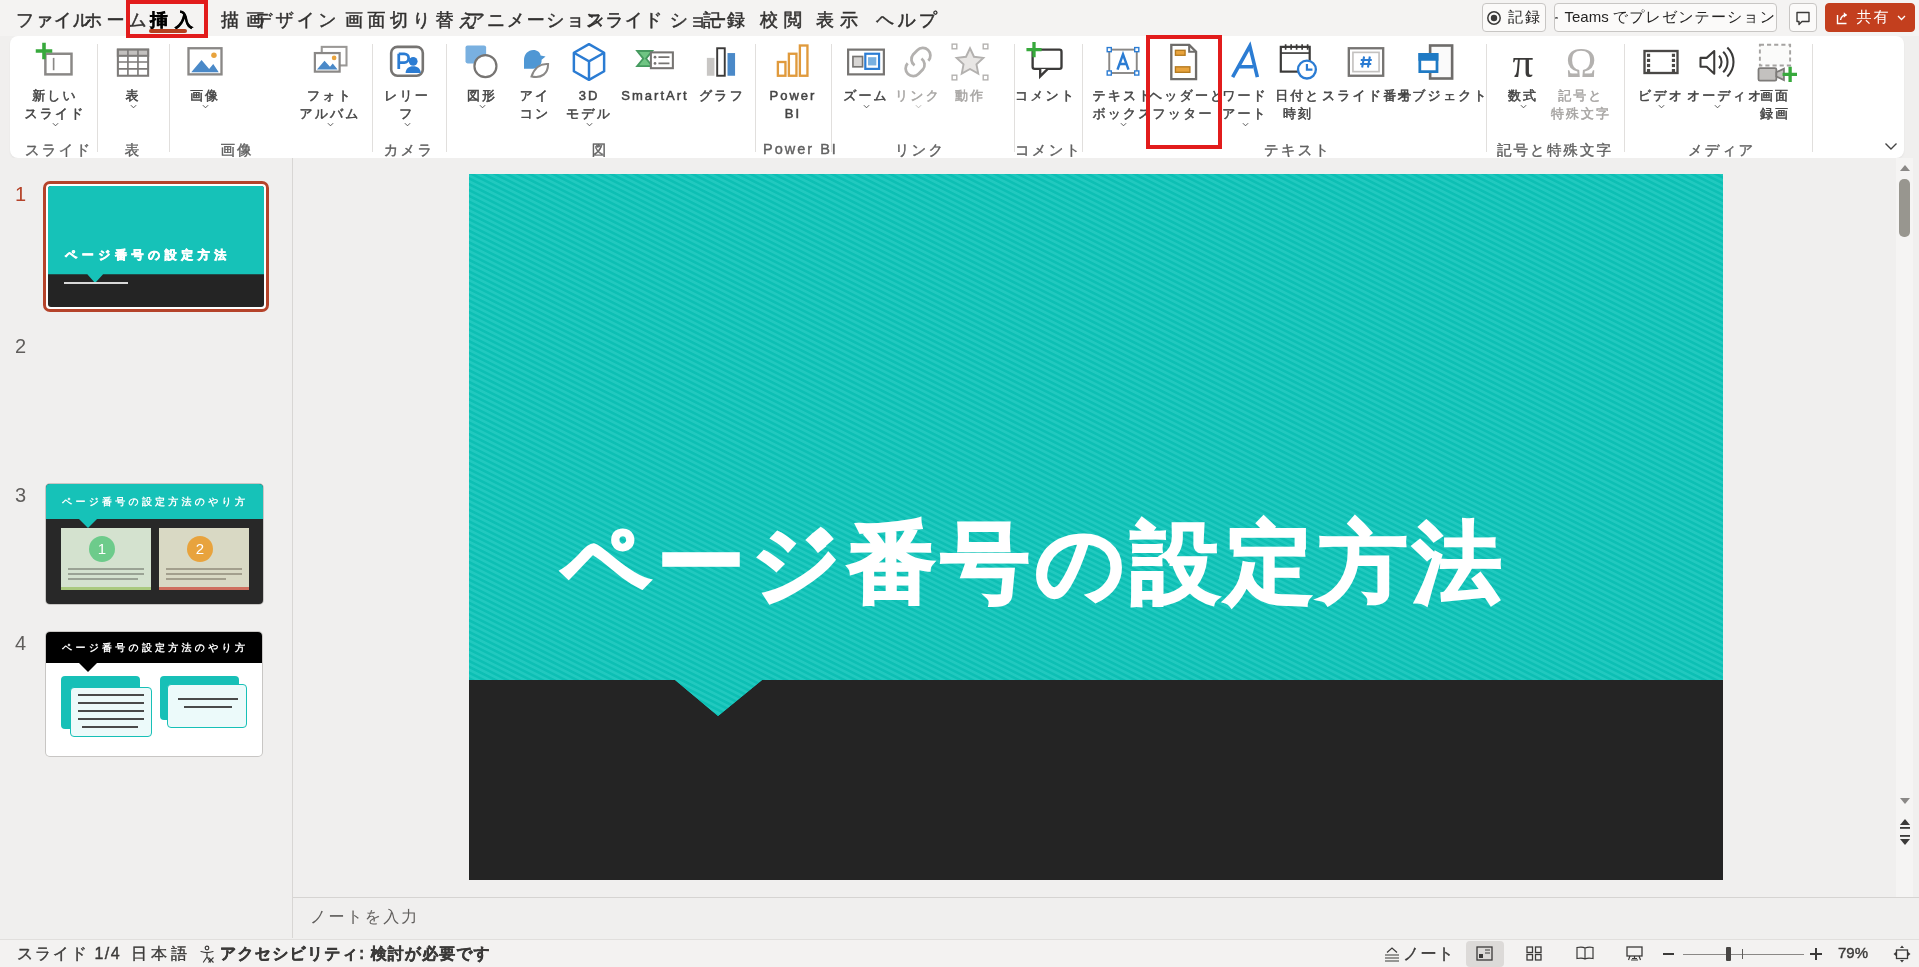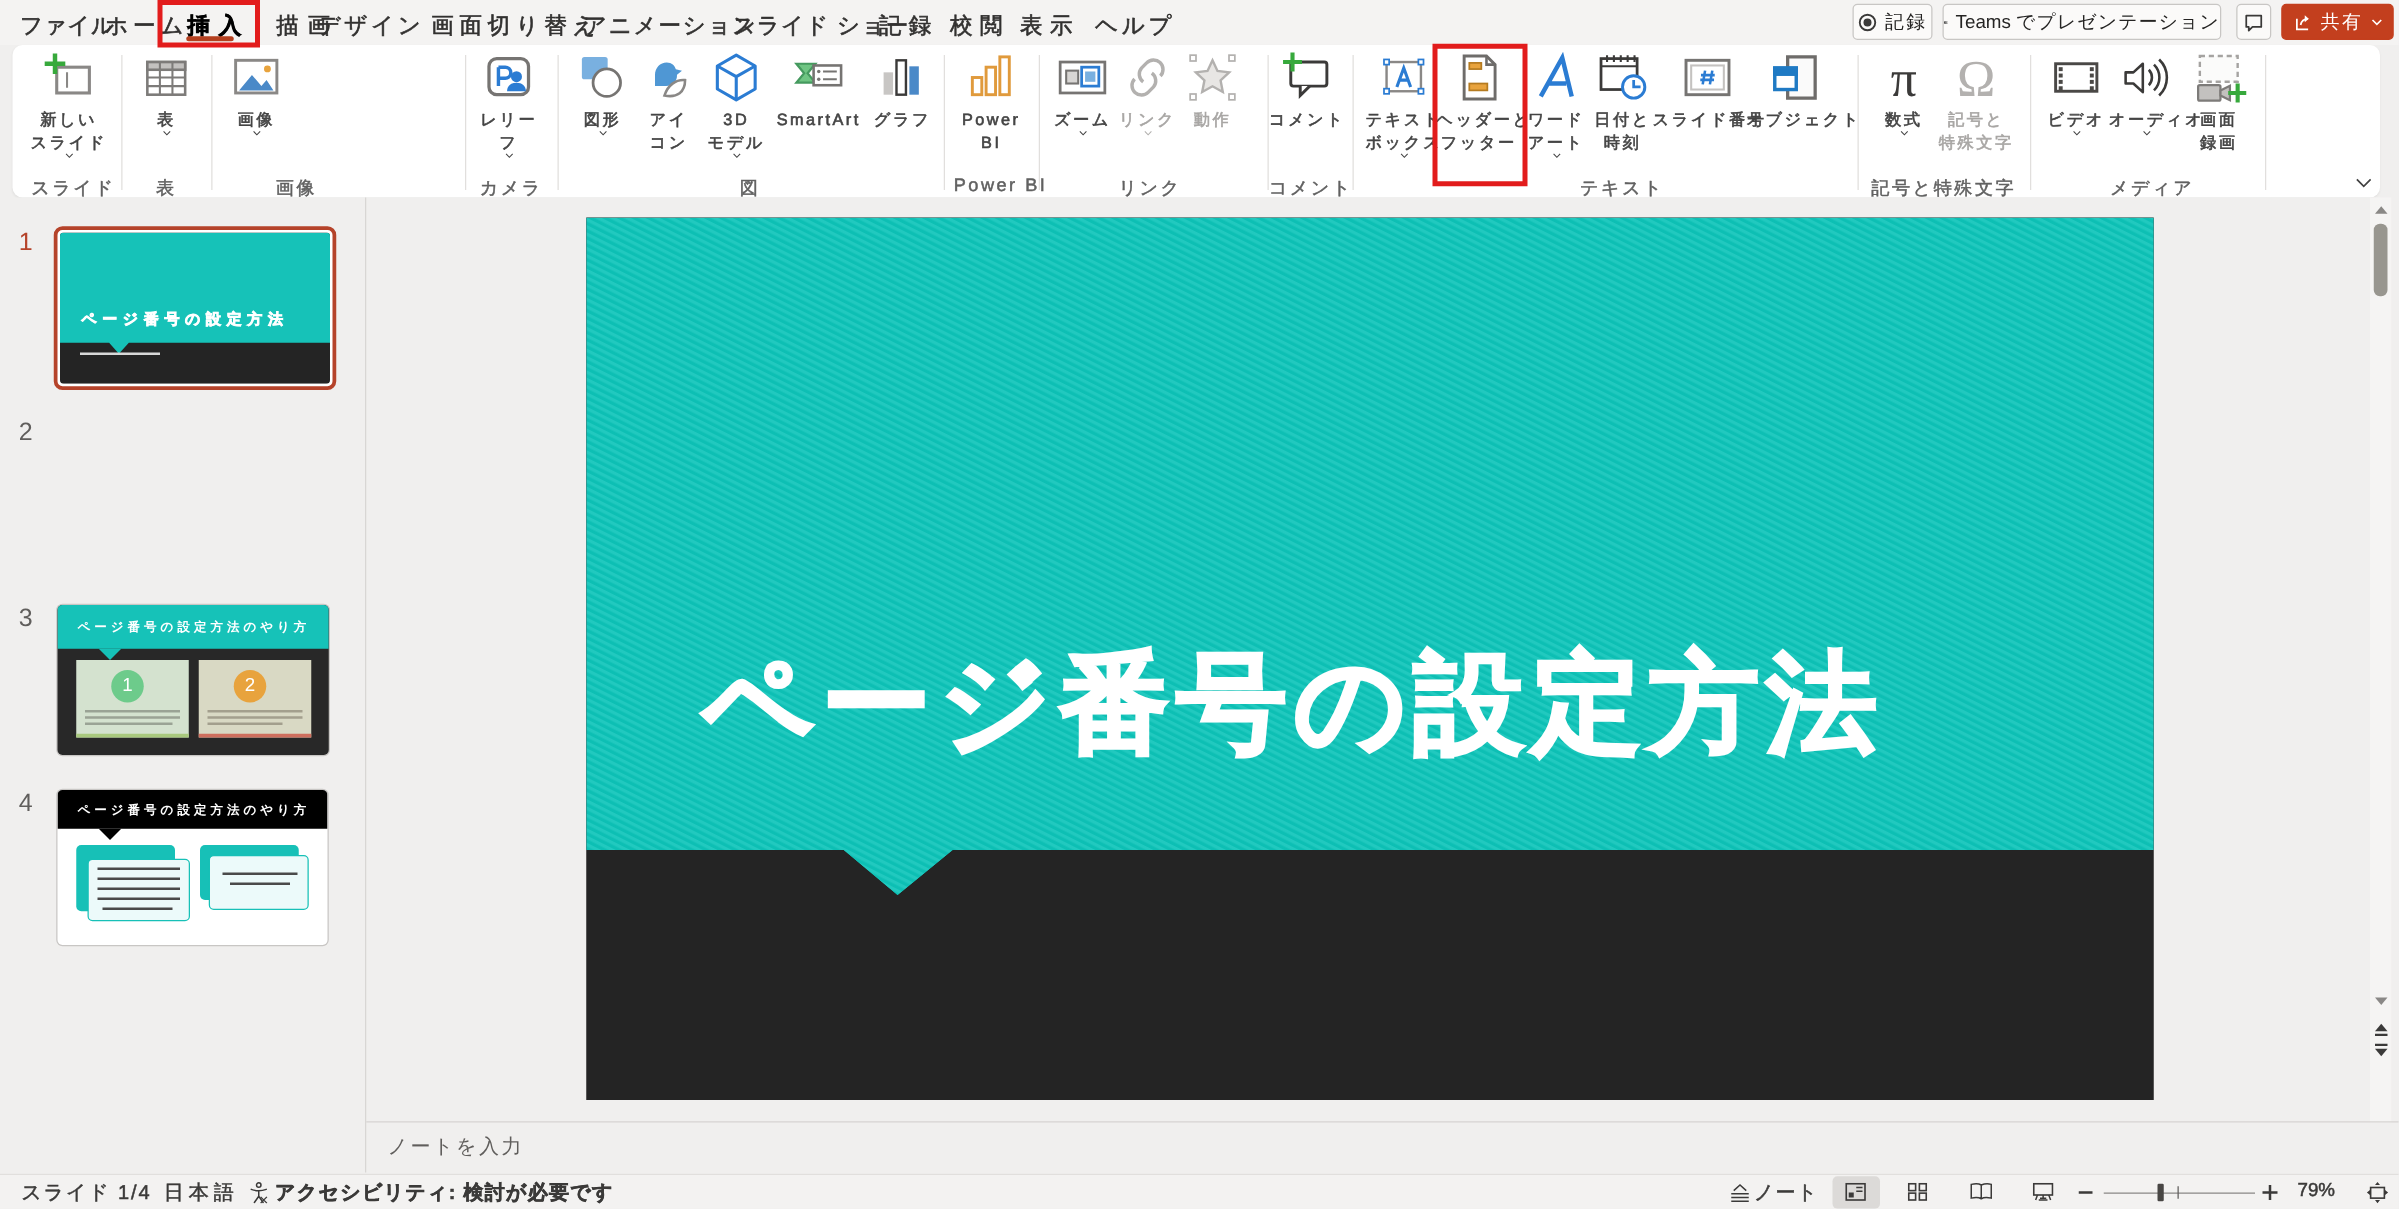--- a/index.html
+++ b/index.html
@@ -130,20 +130,31 @@
         <rect x="4" y="6" width="24" height="19" fill="#fff" stroke="#8a8886" stroke-width="1.7"></rect>
         <circle cx="22.5" cy="11" r="2" fill="#e8a33d"></circle>
         <path d="M6 23.5l7.5-9 5.5 6.5 3-3.5 4 6z" fill="#4a89c8"></path>
       </svg>
 <div class="lb">画像<br><svg class="chv" viewBox="0 0 8 5" width="8" height="5">
           <path d="M1 1l3 3 3-3" stroke="#444" fill="none"></path>
         </svg></div>
     </div>
 
 
+<div class="rb" style="left:277px;width:86px">
+<svg width="44" height="44" viewBox="0 0 32 32">
+        <rect x="10" y="5" width="18" height="13.5" fill="#fff" stroke="#9a9896" stroke-width="1.5"></rect>
+        <rect x="5" y="9.5" width="18" height="13.5" fill="#fff" stroke="#8a8886" stroke-width="1.6"></rect>
+        <circle cx="19" cy="13" r="1.7" fill="#e8a33d"></circle>
+        <path d="M6.5 21.5l5.5-6.5 4 4.5 2-2.5 3.5 4.5z" fill="#4a89c8"></path>
+      </svg>
+<div class="lb">フォト<br>アルバム <svg class="chv" viewBox="0 0 8 5" width="8" height="5">
+          <path d="M1 1l3 3 3-3" stroke="#444" fill="none"></path>
+        </svg></div>
+    </div>
 <div class="glab" style="left:197px;width:60px">画像</div>
 
 <div class="rb" style="left:367px;width:60px">
 <svg width="44" height="44" viewBox="0 0 32 32">
         <rect x="4.5" y="5" width="23" height="21" rx="4.5" fill="#fff" stroke="#767472" stroke-width="1.9"></rect>
         <path d="M10 10v11M10 10h4a3.2 3.2 0 010 6.4h-4" fill="none" stroke="#2b7cd3" stroke-width="2"></path>
         <circle cx="20.5" cy="15.5" r="3.2" fill="#2b7cd3"></circle>
         <path d="M15 24c0-3.2 2.3-5 5.5-5s5.5 1.8 5.5 5z" fill="#2b7cd3"></path>
       </svg>
 <div class="lb">レリー<br>フ <svg class="chv" viewBox="0 0 8 5" width="8" height="5">

